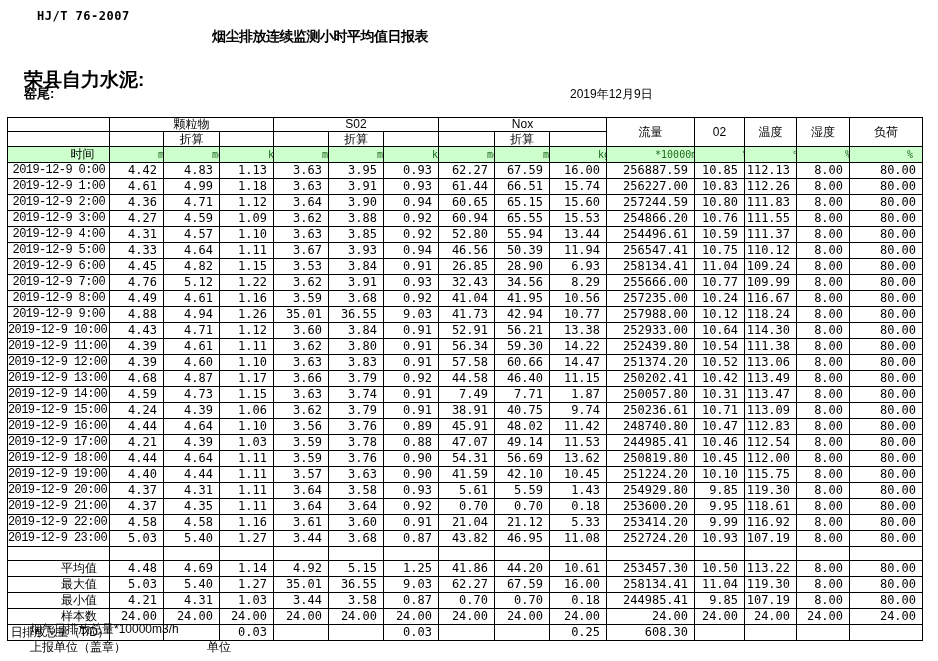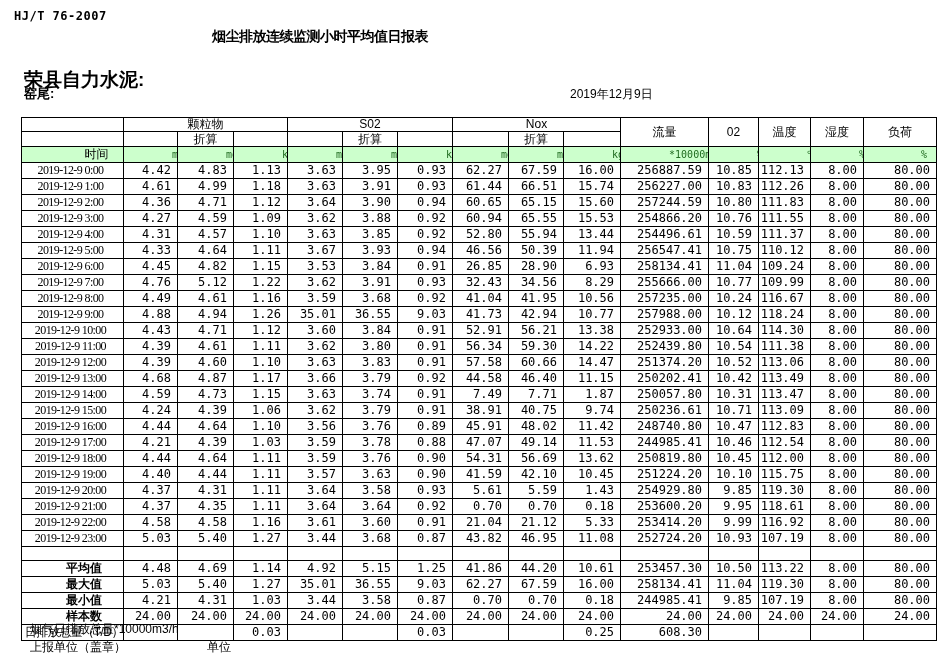--- a/index.html
+++ b/index.html
@@ -1,54 +1,54 @@
 <!DOCTYPE html>
 <html><head>
 <meta charset="utf-8">
 <style>
   html,body{margin:0;padding:0;}
   body{
     width:938px;height:661px;position:relative;background:#ffffff;
     font-family:"Liberation Sans",sans-serif;color:#000;overflow:hidden;
   }
   .abs{position:absolute;white-space:nowrap;}
-  #doc-code{left:14px;top:9px;font:bold 12px "DejaVu Sans Mono",monospace;letter-spacing:0.5px;}
+  #doc-code{left:37px;top:9px;font:bold 12px "DejaVu Sans Mono",monospace;letter-spacing:0.5px;}
   #page-title{left:212px;top:28px;font-size:14px;font-weight:bold;letter-spacing:-0.5px;}
   #company-name{left:24px;top:67px;font-size:19px;font-weight:bold;}
   #location-label{left:24px;top:85px;font-size:13px;font-weight:bold;}
   #report-date{left:570px;top:86px;font-size:12px;}
   #footer-note{left:30px;top:621px;font-size:12px;}
   #report-unit{left:30px;top:639px;font-size:12px;}
   #unit-label{left:207px;top:639px;font-size:12px;}
 
   table#report-table{
-    position:absolute;left:21px;top:117px;width:915px;
+    position:absolute;left:7px;top:117px;width:915px;
     border-collapse:collapse;table-layout:fixed;
   }
   #report-table td{
     border:1px solid #000;overflow:hidden;white-space:nowrap;
     font-size:12px;line-height:13px;padding:0;vertical-align:middle;
     text-align:center;height:15px;
   }
   #report-table thead tr.r1 td{height:13px;}
   #report-table thead tr.r2 td{height:14px;}
   #report-table tr.green td{
     background:#ccffcc;height:15px;padding-left:48px;
   }
   #report-table tr.green td.unit{color:#1f6b1f;font-family:"DejaVu Sans Mono",monospace;font-size:10px;}
   #report-table td.num{
     font-family:"DejaVu Sans Mono",monospace;font-size:12px;
     text-align:right;padding-right:6px;
   }
   #report-table td.time{
-    font-family:Liberation Serif, serif;font-size:12px;letter-spacing:-0.6px;
-    text-align:center;padding-right:4px;
+    font-family:Liberation Mono, monospace;font-size:12px;letter-spacing:-0.6px;
+    text-align:right;padding-right:4px;
   }
   #report-table tr.spacer td{height:13px;}
-  #report-table td.sum-label{text-align:right;padding-right:21px;font-weight:bold;}
+  #report-table td.sum-label{text-align:right;padding-right:12px;}
   #report-table td.total-label{text-align:right;padding-left:1px;letter-spacing:-0.5px;}
 </style>
 </head>
 <body>
 
 <div id="doc-code" class="abs">HJ/T  76-2007</div>
 <div id="page-title" class="abs">烟尘排放连续监测小时平均值日报表</div>
 <div id="company-name" class="abs">荣县自力水泥:</div>
 <div id="location-label" class="abs">窑尾:</div>
 <div id="report-date" class="abs">2019年12月9日</div>

